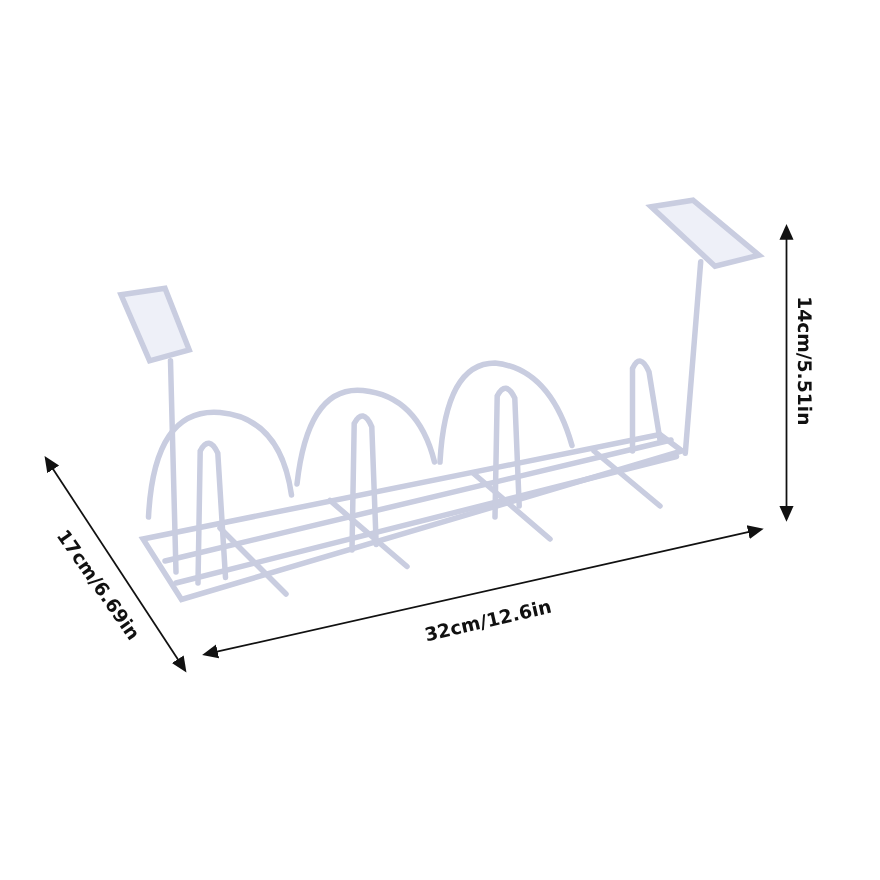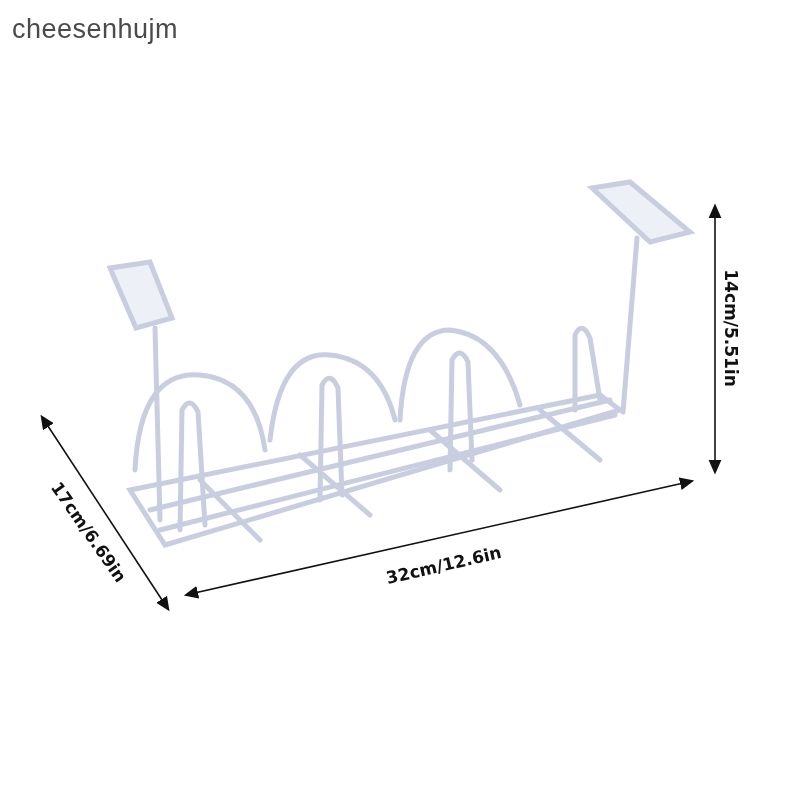--- a/index.html
+++ b/index.html
@@ -8,21 +8,20 @@
   .product { position: absolute; left: 0; top: 0; width: 800px; height: 800px; }
   .dim-label { position: absolute; font-family: "DejaVu Sans", sans-serif; font-size: 17px; font-weight: bold; color: #111; white-space: nowrap; transform-origin: center center; }
   .dim-width { left: 385px; top: 555px; transform: rotate(-13deg); }
   .dim-height { left: 672px; top: 318px; transform: rotate(90deg); }
   .dim-depth { left: 30px; top: 522px; transform: rotate(55deg); }
 </style>
 </head>
 <body>
 
 <div class="canvas">
-  <div class="watermark">cheesenhujm</div>
 
   <svg class="product" viewBox="0 0 800 800">
     <defs>
       <marker id="ah" markerWidth="10" markerHeight="10" refX="5" refY="5" orient="auto-start-reverse">
         <path d="M0,1 L9,5 L0,9 Z" fill="#111"></path>
       </marker>
     </defs>
     <g fill="none" stroke="#c9cde0" stroke-width="5" stroke-linecap="round">
 
       <path d="M110,268 L150,262 L172,318 L136,328 Z" fill="#eef0f8"></path>

